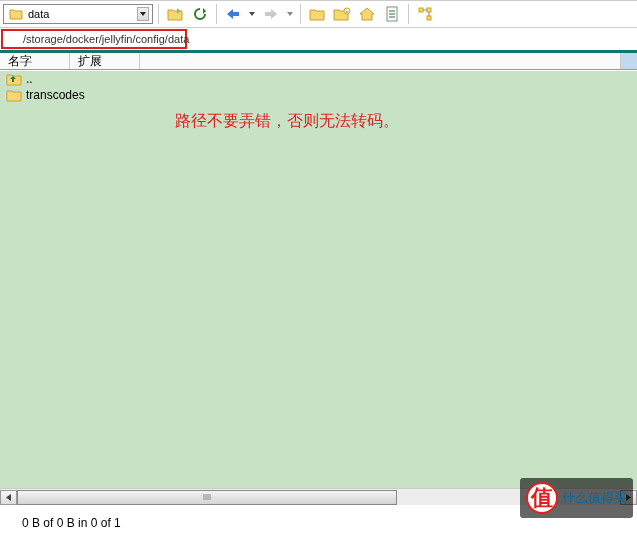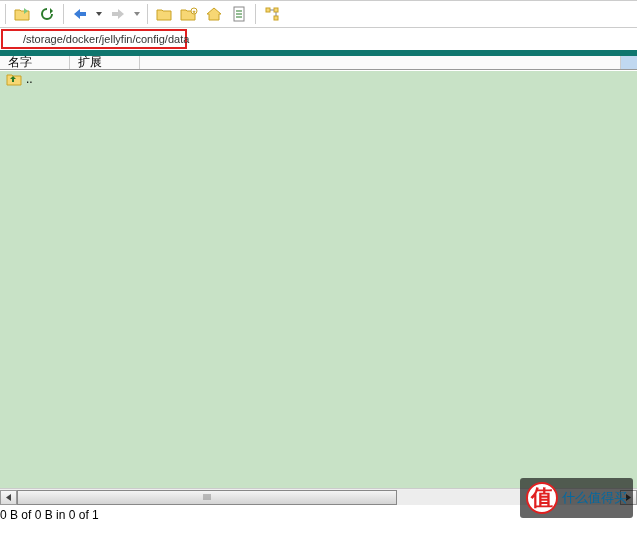--- a/index.html
+++ b/index.html
@@ -68,21 +68,21 @@
       align-items: center;
       padding: 0 20px;
       margin: 1px 1px 1px 1px;
       width: 186px;
       font-size: 11px;
       color: #333;
     }
     .column-header {
       height: 20px;
       background: #fafafa;
-      border-top: 6px solid #0f766e;
+      border-top: 3px solid #0f766e;
       border-bottom: 1px solid #999;
       display: flex;
       align-items: center;
       font-size: 12px;
     }
     .col {
       padding: 0 8px;
       border-right: 1px solid #ccc;
       height: 100%;
       display: flex;
@@ -138,22 +138,23 @@
     .thumb-grip {
       position:absolute; left:50%; top:50%;
       transform: translate(-50%,-50%);
       display:flex; gap:1px;
     }
     .thumb-grip span { width:1px; height:6px; background:#888; }
     .status-bar {
       height: 20px;
       display: flex;
       align-items: center;
-      padding: 0 0;
+      padding: 0 22px;
       font-size: 12px;
+      margin-top: 8px;
     }
     .watermark {
       position: absolute;
       bottom: 16px;
       right: 4px;
       display: flex;
       align-items: center;
       background: rgba(0,0,0,0.6);
       padding: 4px 6px;
       border-radius: 3px;
@@ -169,20 +170,33 @@
       display:flex;align-items:center;justify-content:center;
       border: 2px solid #e02020;
     }
     .wm-text { color:#0369a1; font-size:13px; font-family:SimHei,sans-serif; }
     svg { display:block; }
   </style>
 </head>
 <body>
 
 <div class="toolbar">
+  <div class="path-box">
+    <span class="folder-small">
+      <svg width="14" height="12">
+          <path fill="#f7d774" stroke="#c9a227" d="M1 2h4l1 1h7v8H1z"></path>
+        </svg>
+    </span>
+    <span class="path-text">data</span>
+    <span class="dropdown-arrow">
+      <svg width="6" height="4">
+          <path fill="#222" d="M0 0h6L3 4z"></path>
+        </svg>
+    </span>
+  </div>
   <div class="sep"></div>
   <span class="toolbar-btn">
     <svg width="18" height="16">
         <path fill="#f7d774" stroke="#c9a227" d="M2 4h5l1 1h8v9H2z"></path>
         <path fill="#7fc67f" d="M11 2l4 3-4 3z"></path>
       </svg>
   </span>
   <span class="toolbar-btn">
     <svg width="14" height="14">
         <path fill="none" stroke="#2a7a2a" stroke-width="2" d="M7 2a5 5 0 1 0 5 5"></path>
@@ -259,20 +273,29 @@
 <div class="file-list">
   <div class="file-row">
     <span>
       <svg width="16" height="14">
           <path fill="#f7d774" stroke="#c9a227" d="M1 3h5l1 1h8v9H1z"></path>
           <path fill="#2a7a2a" d="M7 10l-3-3h2V4h2v3h2z" transform="rotate(180 7 7)"></path>
         </svg>
     </span>
     <span>..</span>
   </div>
+  <div class="file-row">
+    <span>
+      <svg width="16" height="14">
+          <path fill="#f7d774" stroke="#c9a227" d="M1 3h5l1 1h8v9H1z"></path>
+        </svg>
+    </span>
+    <span>transcodes</span>
+  </div>
+  <div class="annotation">路径不要弄错，否则无法转码。</div>
 </div>
 
 <div class="scrollbar-h">
   <div class="scroll-btn">
     <svg width="5" height="7">
         <path fill="#444" d="M5 0v7L0 3.5z"></path>
       </svg>
   </div>
   <div class="scroll-track">
     <div class="scroll-thumb">

